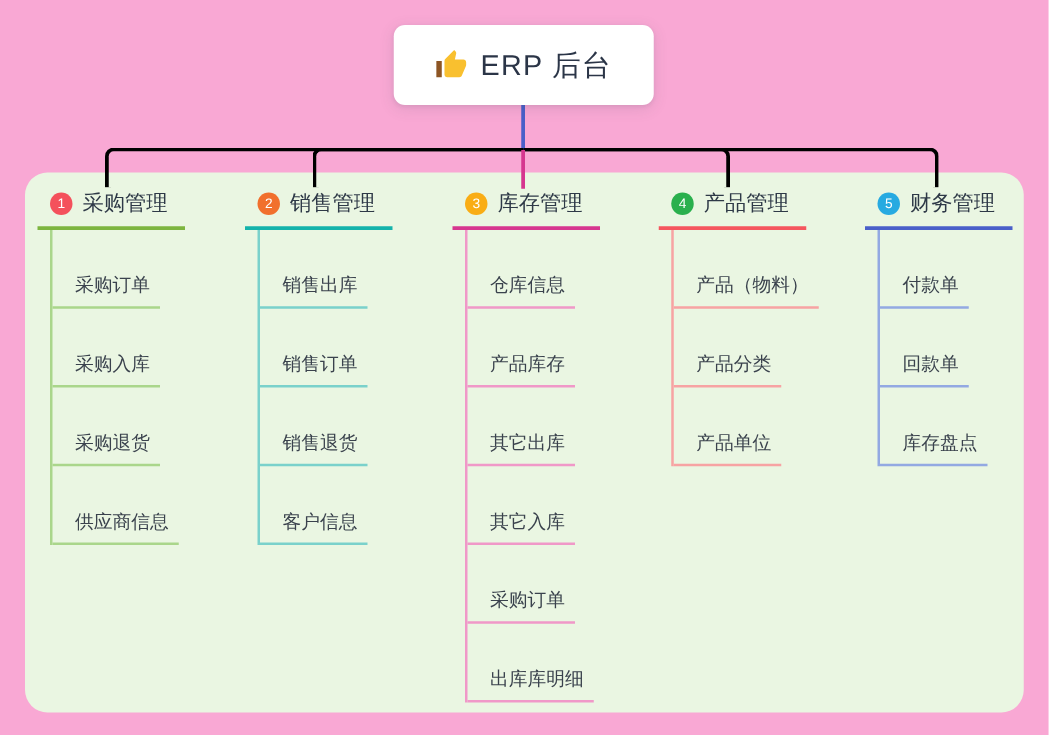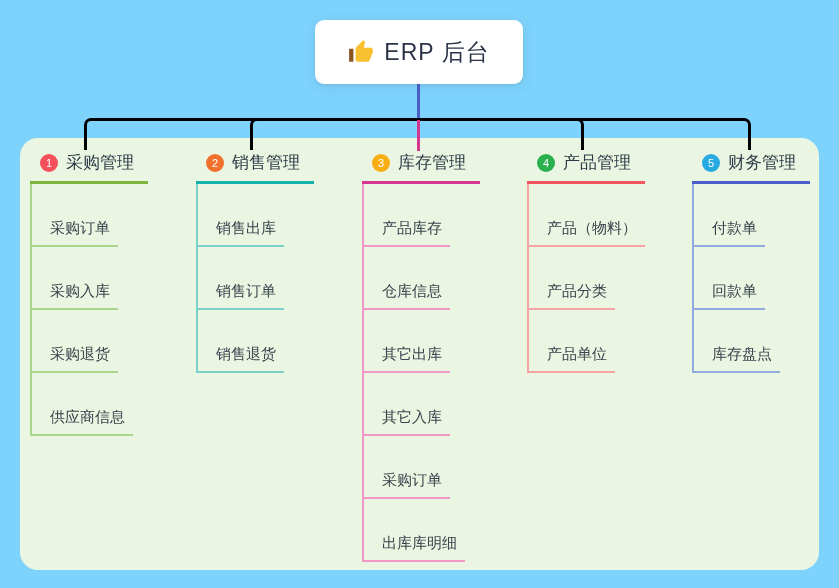--- a/index.html
+++ b/index.html
@@ -1,17 +1,17 @@
 <!DOCTYPE html>
 <html><head>
 <meta charset="utf-8">
 <style>
   html,body{margin:0;padding:0;background:#ffffff;}
   body{font-family:"Liberation Sans","DejaVu Sans",sans-serif;}
-  #stage{position:relative;width:839px;height:588px;background:#7dd3fc;overflow:hidden;}
+  #stage{position:relative;width:839px;height:588px;background:#f9a8d4;overflow:hidden;}
 
   .panel{position:absolute;left:20px;top:138px;width:799px;height:432px;
          background:#eaf6e2;border-radius:18px;}
 
   .root-card{position:absolute;left:315px;top:20px;width:208px;height:64px;
              background:#ffffff;border-radius:9px;
              box-shadow:0 3px 12px rgba(60,70,90,.12), 0 1px 3px rgba(60,70,90,.08);
              display:flex;align-items:center;justify-content:center;gap:10px;
              font-size:23px;color:#2b3547;letter-spacing:1px;}
   .root-card .ticon{width:26px;height:26px;display:inline-block;}
@@ -27,21 +27,21 @@
   .conn5{left:419px;width:332px;border-color:#4a5fc9;}
   .conn3{position:absolute;left:417px;top:120px;width:3px;height:31px;background:#d6368f;}
 
   .branch{position:absolute;top:146px;}
   .branch-header{display:flex;align-items:center;gap:8px;
                  padding:5px 14px 7px 10px;min-width:94px;width:fit-content;
                  border-bottom:3px solid var(--c);
                  font-size:17px;color:#2e3947;white-space:nowrap;}
   .badge{width:18px;height:18px;border-radius:50%;background:var(--badge);
          color:#ffffff;font-size:11px;line-height:18px;text-align:center;flex:0 0 18px;}
-  .children{border-left:2px solid var(--lc);width:fit-content;}
+  .children{margin-left:10px;border-left:2px solid var(--lc);width:fit-content;}
   .child{height:54px;display:flex;align-items:flex-end;
          padding:0 8px 7px 18px;border-bottom:2px solid var(--lc);
          font-size:15px;color:#3a424d;white-space:nowrap;width:fit-content;}
 
   .b1{--c:#7db53f;--lc:#aad68b;--badge:#f4515c;left:30px;}
   .b2{--c:#14b3ab;--lc:#7ad1cb;--badge:#f1702d;left:196px;}
   .b3{--c:#d6368f;--lc:#f098c8;--badge:#f9ad15;left:362px;}
   .b4{--c:#f5565e;--lc:#f7a3a3;--badge:#2ab04d;left:527px;}
   .b5{--c:#4a5fc9;--lc:#93a9e2;--badge:#27aae1;left:692px;}
 </style>
@@ -84,31 +84,32 @@
 
   <div class="branch b2">
     <div class="branch-header">
       <span class="badge">2</span>
       <span>销售管理</span>
     </div>
     <div class="children">
       <div class="child">销售出库</div>
       <div class="child">销售订单</div>
       <div class="child">销售退货</div>
+      <div class="child">客户信息</div>
     </div>
   </div>
 
   <div class="branch b3">
     <div class="branch-header">
       <span class="badge">3</span>
       <span>库存管理</span>
     </div>
     <div class="children">
+      <div class="child">仓库信息</div>
       <div class="child">产品库存</div>
-      <div class="child">仓库信息</div>
       <div class="child">其它出库</div>
       <div class="child">其它入库</div>
       <div class="child">采购订单</div>
       <div class="child">出库库明细</div>
     </div>
   </div>
 
   <div class="branch b4">
     <div class="branch-header">
       <span class="badge">4</span>

